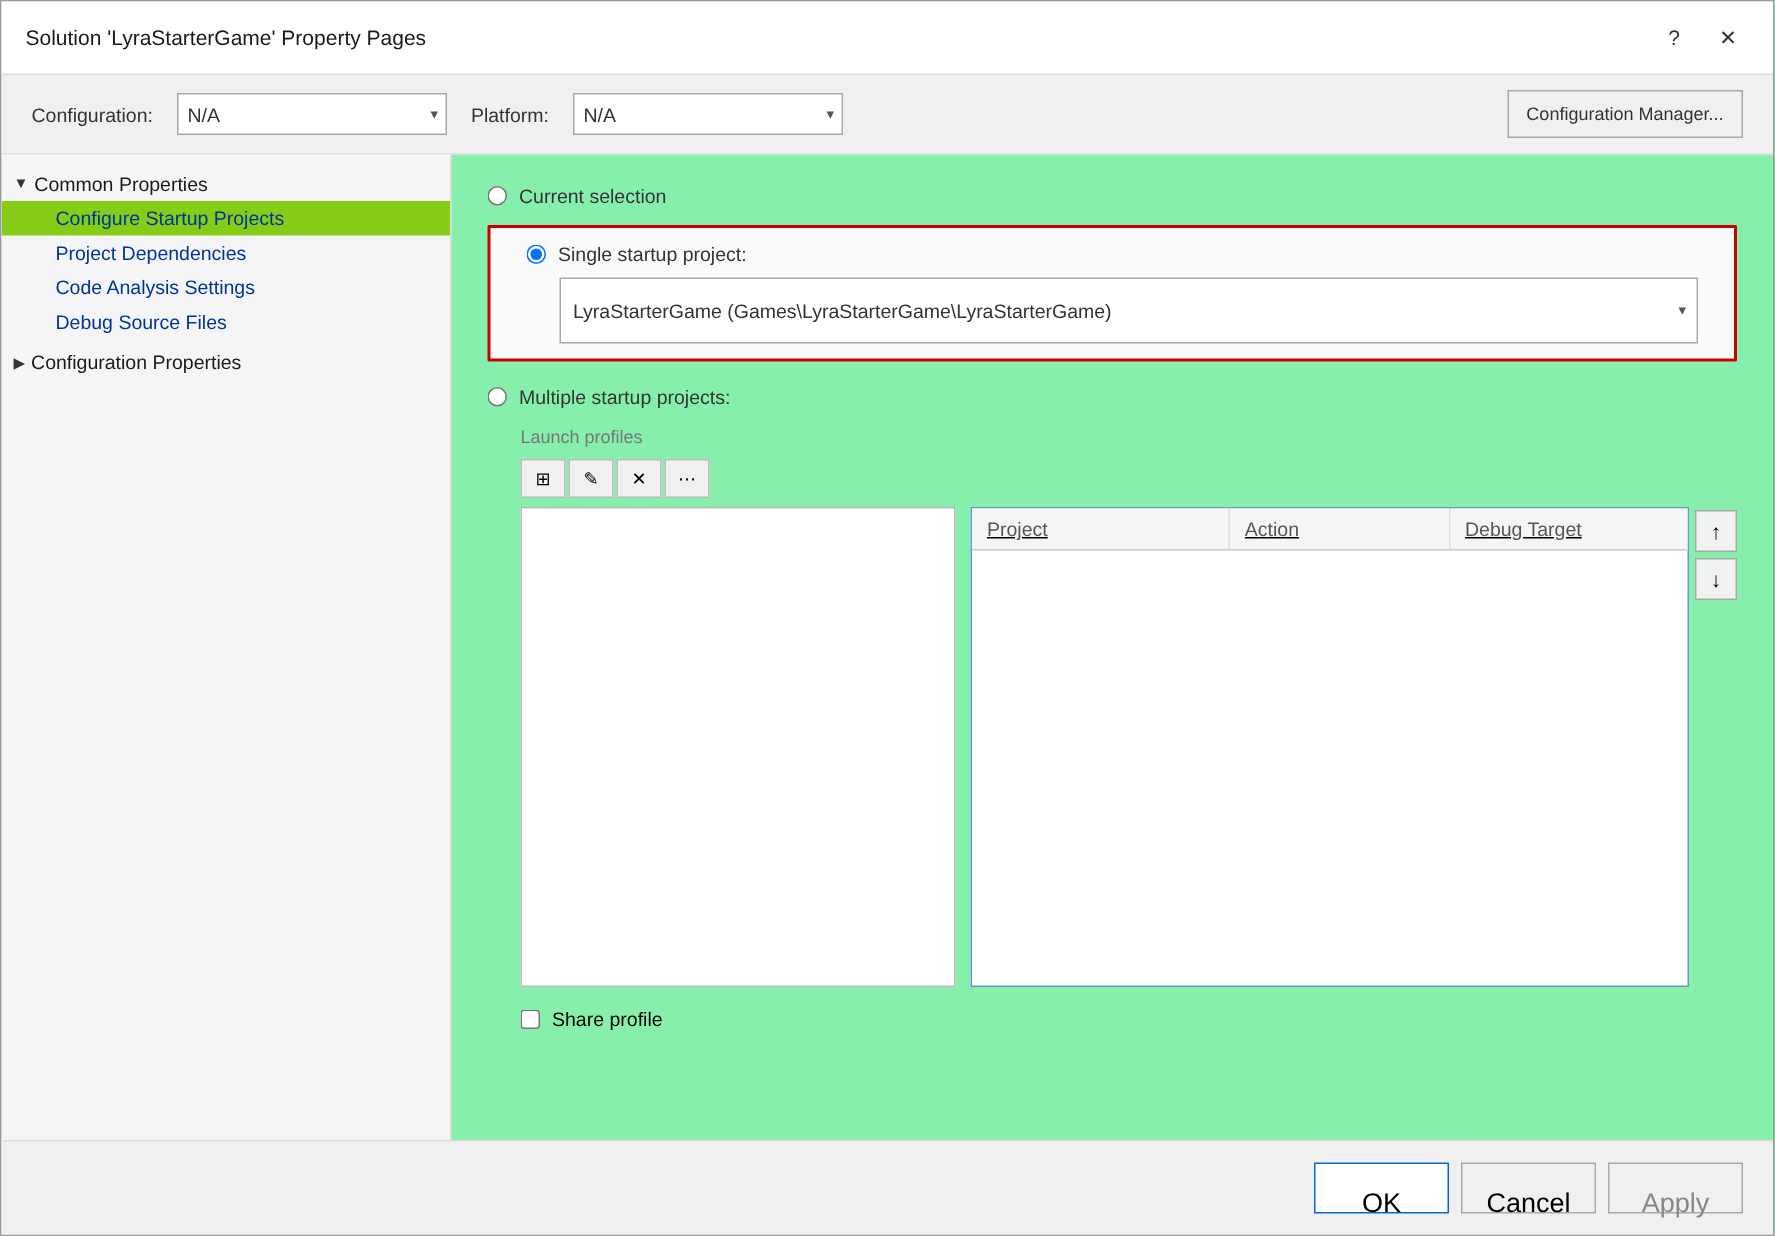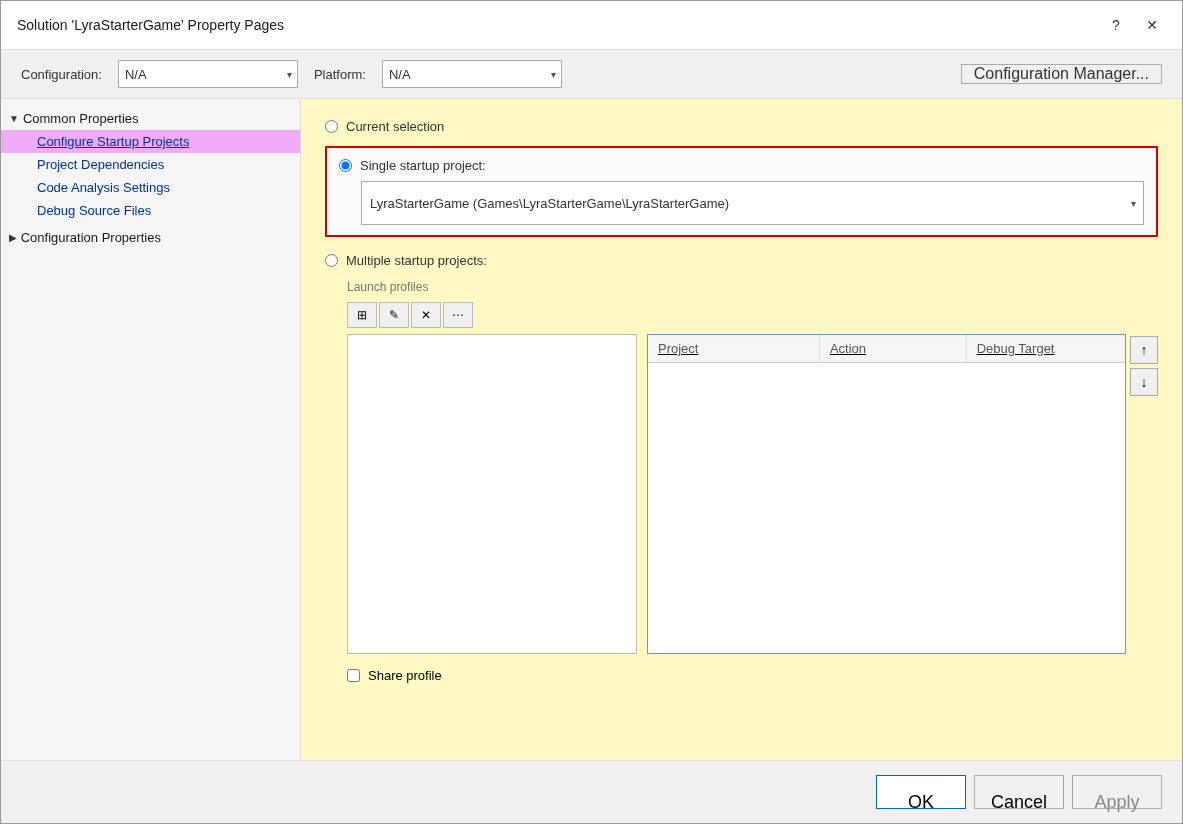--- a/index.html
+++ b/index.html
@@ -87,25 +87,25 @@
       content: '▾';
       position: absolute;
       right: 6px;
       top: 50%;
       transform: translateY(-50%);
       pointer-events: none;
       font-size: 10px;
       color: #555;
     }
     .config-manager-btn {
-      height: 20px;
+      height: 32px;
       padding: 0 12px;
       background: #f0f0f0;
       border: 1px solid #aaa;
-      font-size: 16px;
+      font-size: 12px;
       color: #333;
       cursor: pointer;
       margin-left: auto;
     }
 
     .content-area {
       display: flex;
       flex: 1;
       overflow: hidden;
     }
@@ -121,61 +121,61 @@
     .tree-item {
       padding: 4px 16px;
       cursor: pointer;
       color: #003399;
       font-size: 13px;
       display: flex;
       align-items: center;
       gap: 4px;
       user-select: none;
     }
-    .tree-item.selected { background: #f0abfc; text-decoration: underline; }
+    .tree-item.selected { background: #84cc16; }
     .tree-item.parent {
       color: #1a1a1a;
       font-weight: 400;
       padding-left: 8px;
     }
     .tree-item.child {
       padding-left: 36px;
     }
     .tree-toggle {
       font-size: 10px;
       color: #333;
       flex-shrink: 0;
     }
 
     .main-panel {
       flex: 1;
       padding: 20px 24px;
       overflow-y: auto;
-      background: #fef9c3;
+      background: #86efac;
     }
 
     .radio-row {
       display: flex;
       align-items: center;
       gap: 8px;
       margin-bottom: 12px;
     }
     .radio-row input[type="radio"] {
       margin: 0;
       cursor: pointer;
     }
     .radio-label {
       color: #333;
       font-size: 13px;
       cursor: pointer;
     }
 
     .highlighted-section {
       border: 2px solid #cc0000;
-      padding: 10px 12px;
+      padding: 10px 24px;
       background: #fafafa;
       margin-bottom: 16px;
       border-radius: 1px;
     }
     .highlighted-section .radio-row {
       margin-bottom: 8px;
     }
 
     .dropdown-wrapper {
       margin-left: 22px;

